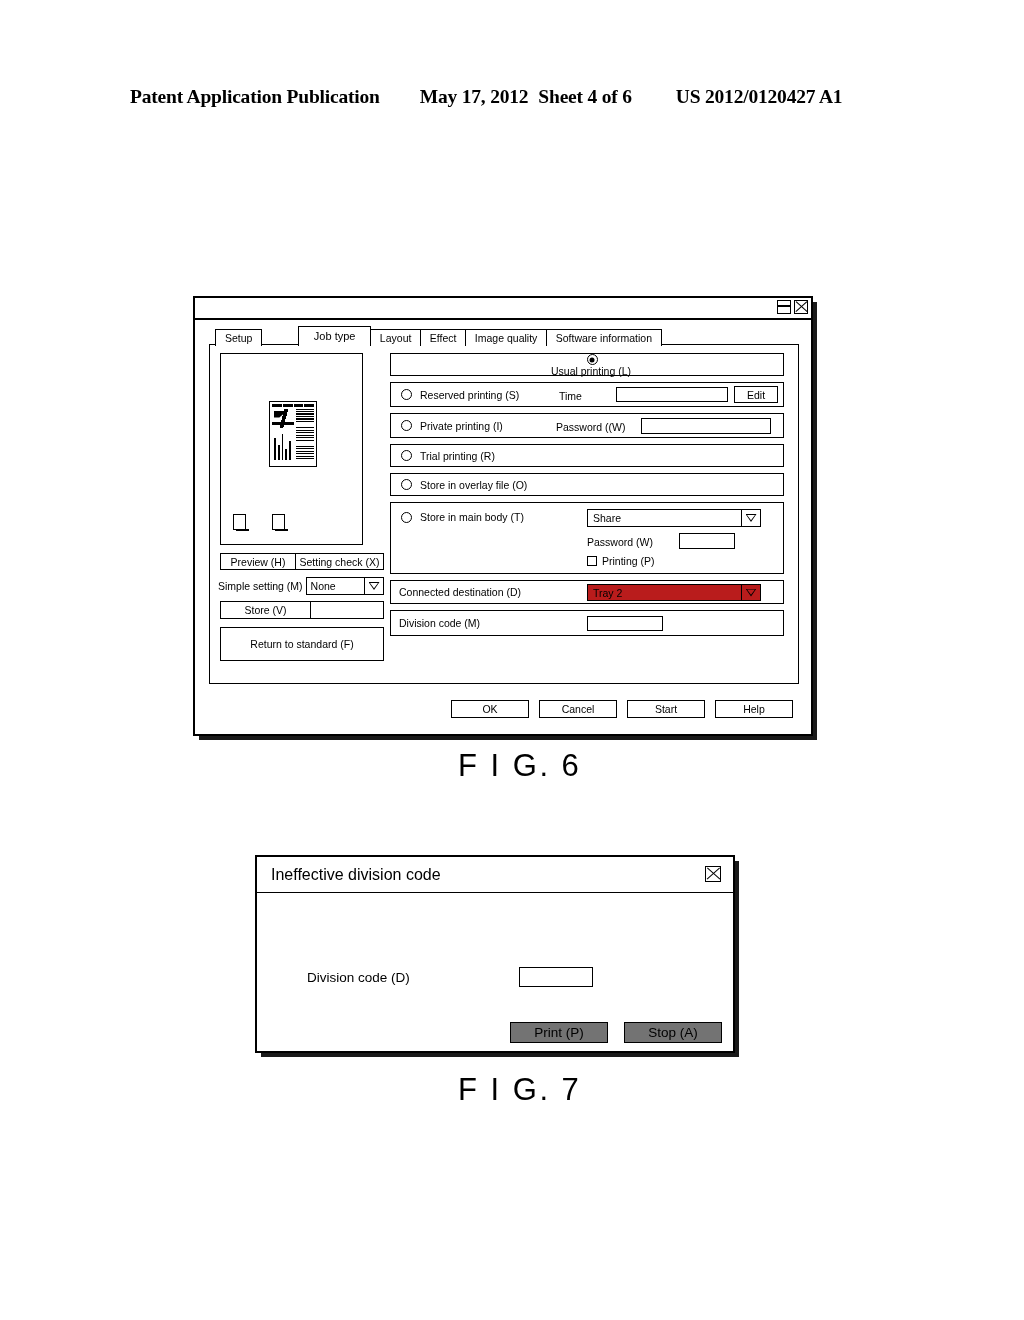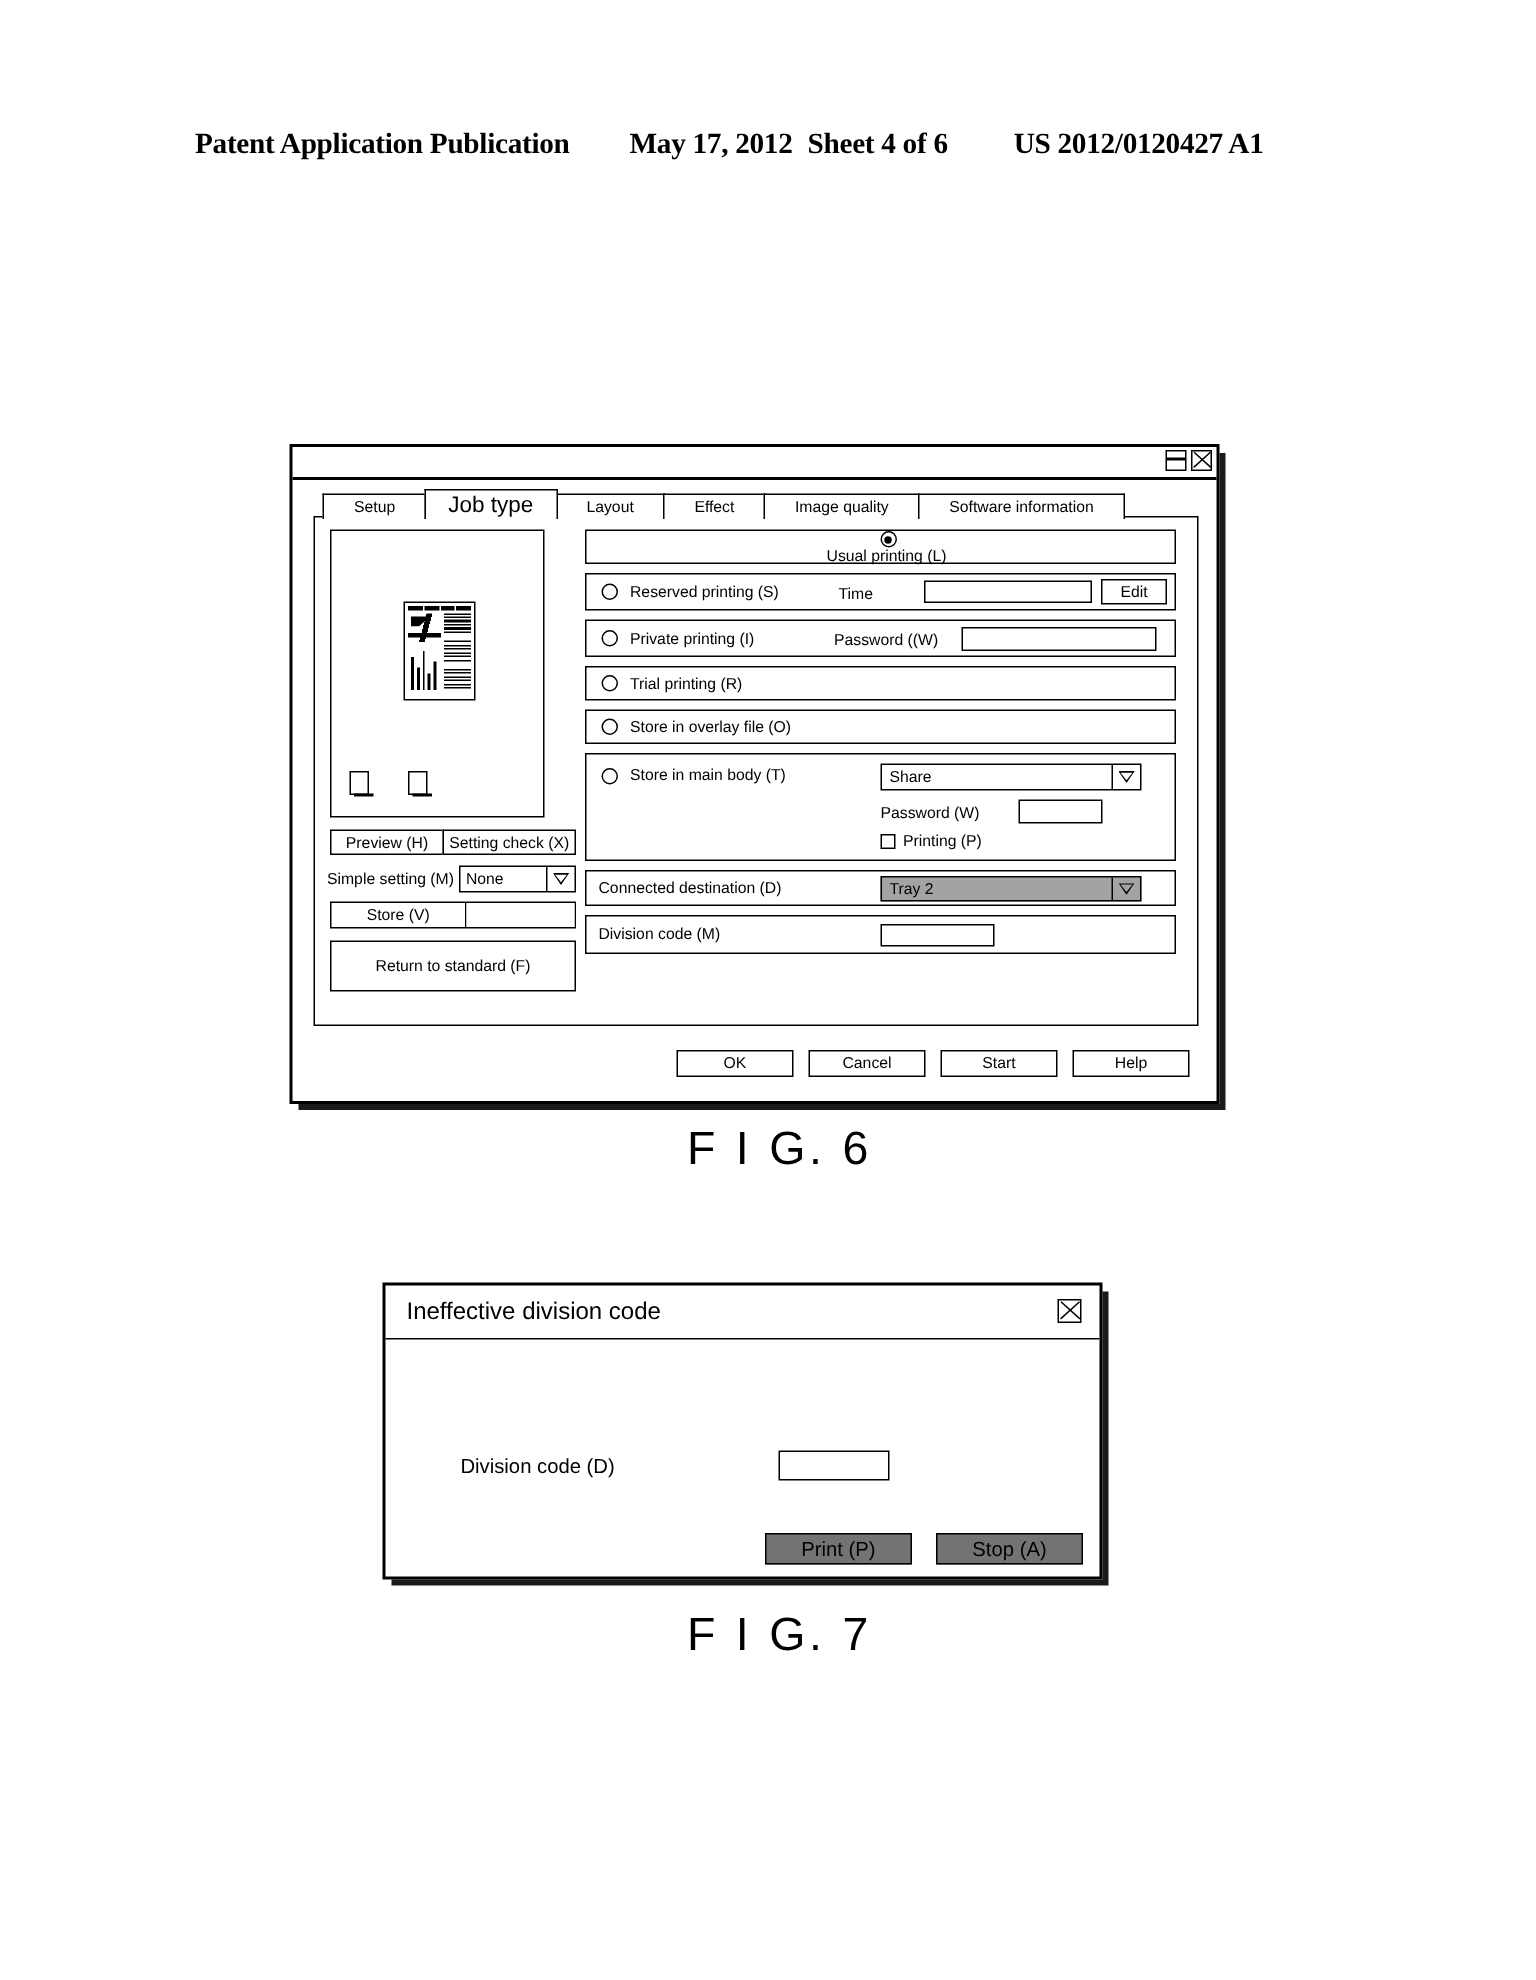--- a/index.html
+++ b/index.html
@@ -97,34 +97,35 @@
     align-items: flex-end;
     height: 20px;
     z-index: 5;
   }
   .tab {
     border: 1.6px solid #000;
     border-bottom: none;
     background: #fff;
     height: 17px;
     line-height: 17px;
-    padding: 0 20px;
+    padding: 0 9px;
     font-size: 10.5px;
     box-sizing: border-box;
     margin-right: -1.6px;
     text-align: center;
     white-space: nowrap;
     position: relative;
   }
   .tab.active {
     height: 20px;
     line-height: 19px;
     z-index: 6;
-    font-size: 15px;
+    font-size: 11px;
     padding: 0 15px;
+    margin-left: 37px;
   }
 
   
   #client-panel {
     position: absolute;
     left: 14px;
     top: 46px;
     width: 590px;
     height: 340px;
     border: 1.8px solid #000;
@@ -413,21 +414,21 @@
   }
   #mb-check-wrap .cb-label { font-size: 10.5px; margin-left: 5px; white-space: nowrap; }
 
   #row-connected .row-label { font-size: 10.5px; margin-left: 8px; white-space: nowrap; }
   #conn-select {
     position: absolute;
     left: 196px; top: 3px;
     width: 174px; height: 17px;
     border: 1.6px solid #000;
     box-sizing: border-box;
-    background: #a3a3a3;
+    background: #b91c1c;
     display: flex; align-items: center;
   }
   #conn-select .sel-val { font-size: 10.5px; padding-left: 5px; }
 
   #row-division .row-label { font-size: 10.5px; margin-left: 8px; white-space: nowrap; }
   #div-field {
     position: absolute;
     left: 196px; top: 5px;
     width: 76px; height: 15px;
     border: 1.5px solid #000;

